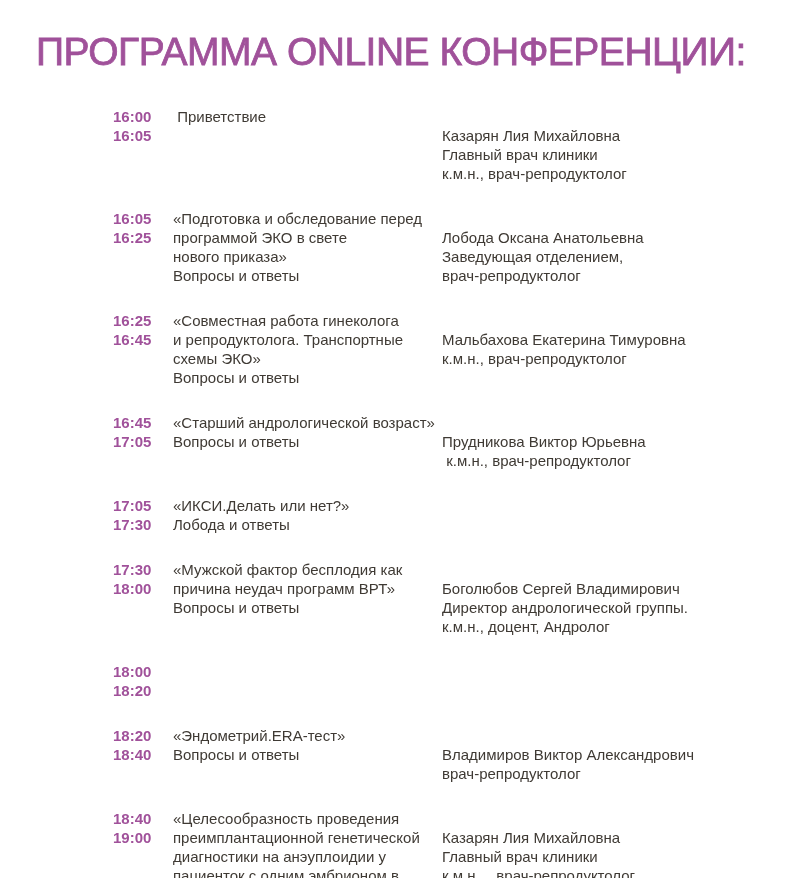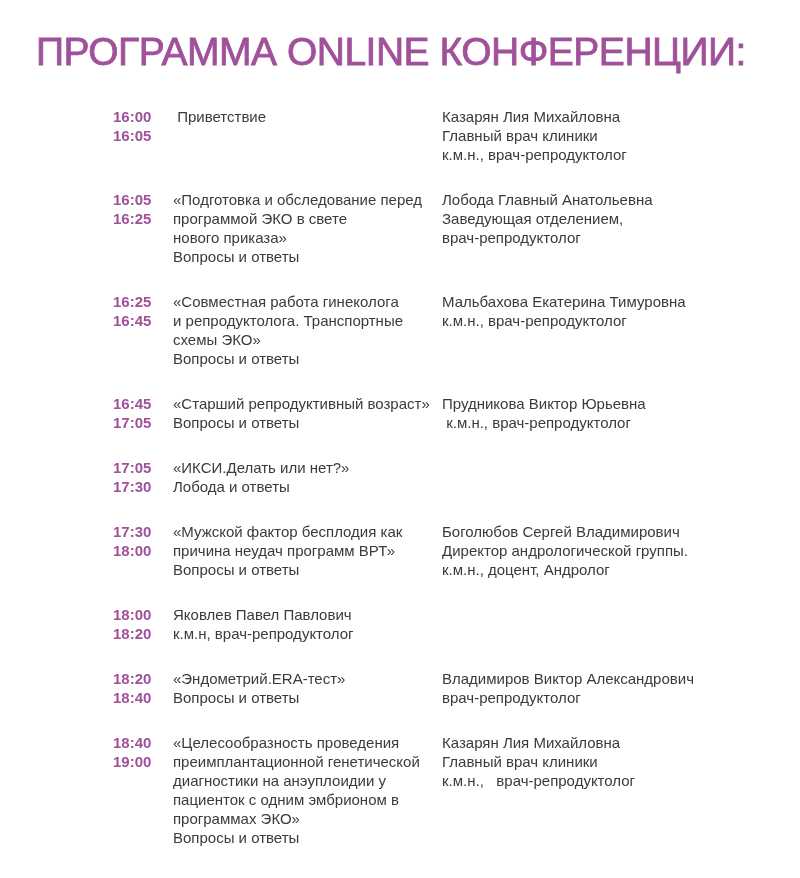--- a/index.html
+++ b/index.html
@@ -43,20 +43,21 @@
   }
   .session {
     width: 269px;
     flex: 0 0 269px;
     white-space: pre-wrap;
   }
   .speaker {
     width: 310px;
     flex: 0 0 310px;
     white-space: pre-wrap;
+    margin-top: 19px;
   }
 </style>
 </head>
 <body style="background: rgb(255, 255, 255);">
 
 <h1 class="page-title">ПРОГРАММА ONLINE КОНФЕРЕНЦИИ:</h1>
 
 <div class="schedule">
 
   <div class="row">
@@ -68,40 +69,40 @@
 к.м.н., врач-репродуктолог</div>
   </div>
 
   <div class="row">
     <div class="time">16:05
 16:25</div>
     <div class="session">«Подготовка и обследование перед
 программой ЭКО в свете
 нового приказа»
 Вопросы и ответы</div>
-    <div class="speaker">Лобода Главный Анатольевна
+    <div class="speaker">Лобода Оксана Анатольевна
 Заведующая отделением,
 врач-репродуктолог</div>
   </div>
 
   <div class="row">
     <div class="time">16:25
 16:45</div>
     <div class="session">«Совместная работа гинеколога
 и репродуктолога. Транспортные
 схемы ЭКО»
 Вопросы и ответы</div>
     <div class="speaker">Мальбахова Екатерина Тимуровна
 к.м.н., врач-репродуктолог</div>
   </div>
 
   <div class="row">
     <div class="time">16:45
 17:05</div>
-    <div class="session">«Старший репродуктивный возраст»
+    <div class="session">«Старший андрологической возраст»
 Вопросы и ответы</div>
     <div class="speaker">Прудникова Виктор Юрьевна
  к.м.н., врач-репродуктолог</div>
   </div>
 
   <div class="row">
     <div class="time">17:05
 17:30</div>
     <div class="session">«ИКСИ.Делать или нет?»
 Лобода и ответы</div>
@@ -114,22 +115,20 @@
 причина неудач программ ВРТ»
 Вопросы и ответы</div>
     <div class="speaker">Боголюбов Сергей Владимирович
 Директор андрологической группы.
 к.м.н., доцент, Андролог</div>
   </div>
 
   <div class="row">
     <div class="time">18:00
 18:20</div>
-    <div class="speaker">Яковлев Павел Павлович
-к.м.н, врач-репродуктолог</div>
   </div>
 
   <div class="row">
     <div class="time">18:20
 18:40</div>
     <div class="session">«Эндометрий.ERA-тест»
 Вопросы и ответы</div>
     <div class="speaker">Владимиров Виктор Александрович
 врач-репродуктолог</div>
   </div>

